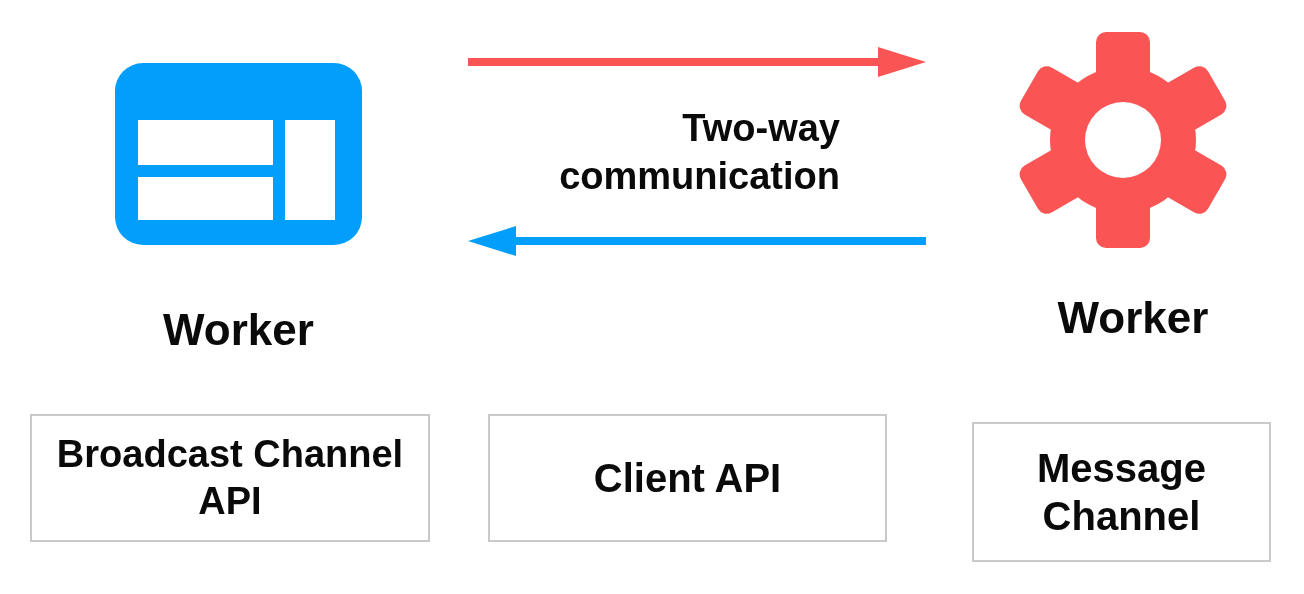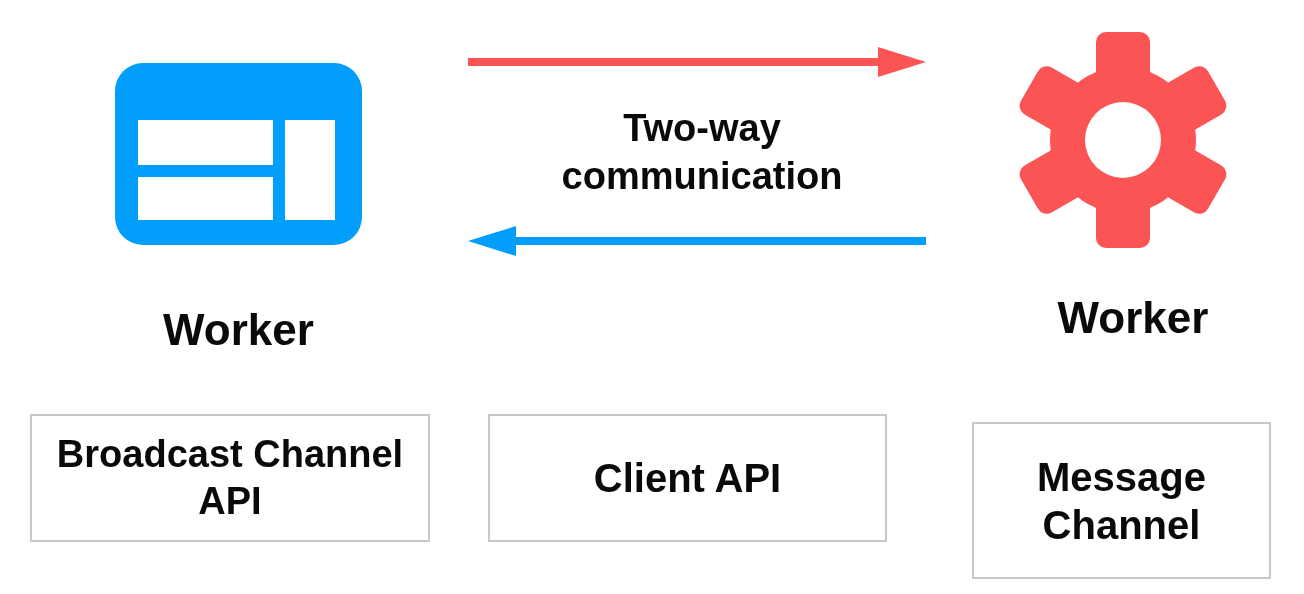--- a/index.html
+++ b/index.html
@@ -77,46 +77,46 @@
   
   .arrow{position:absolute;display:block;}
   .arrow-right{left:468px; top:44px;  width:458px; height:36px;}
   .arrow-left {left:468px; top:223px; width:458px; height:36px;}
   .arrow-right rect, .arrow-right polygon{fill:var(--red);}
   .arrow-left  rect, .arrow-left  polygon{fill:var(--blue);}
 
   
   .two-way-label{
     position:absolute;
-    left:537px; top:104px;
+    left:510px; top:104px;
     width:330px;
     font-size:38px;
     line-height:48px;
     font-weight:700;
     color:var(--ink);
-    text-align:center;
+    text-align:right;
   }
 
   
   .api-box{
     position:absolute;
     background:#ffffff;
     border:2px solid var(--border);
     display:flex;
     align-items:center;
     justify-content:center;
     text-align:center;
     font-weight:700;
     color:var(--ink);
     padding:0 10px;
   }
   .api-box .box-label{display:block;}
   .box-broadcast{left:30px;  top:414px; width:400px; height:128px; font-size:38px; line-height:47px;}
   .box-client   {left:488px; top:414px; width:399px; height:128px; font-size:40px; line-height:48px;}
-  .box-message  {left:972px; top:422px; width:299px; height:157px; font-size:40px; line-height:48px;}
+  .box-message  {left:972px; top:422px; width:299px; height:140px; font-size:40px; line-height:48px;}
 </style>
 </head>
 <body>
 
 <div class="canvas">
 
   <div class="window-icon">
     <div class="win-slot slot-top"></div>
     <div class="win-slot slot-bottom"></div>
     <div class="win-slot slot-right"></div>

